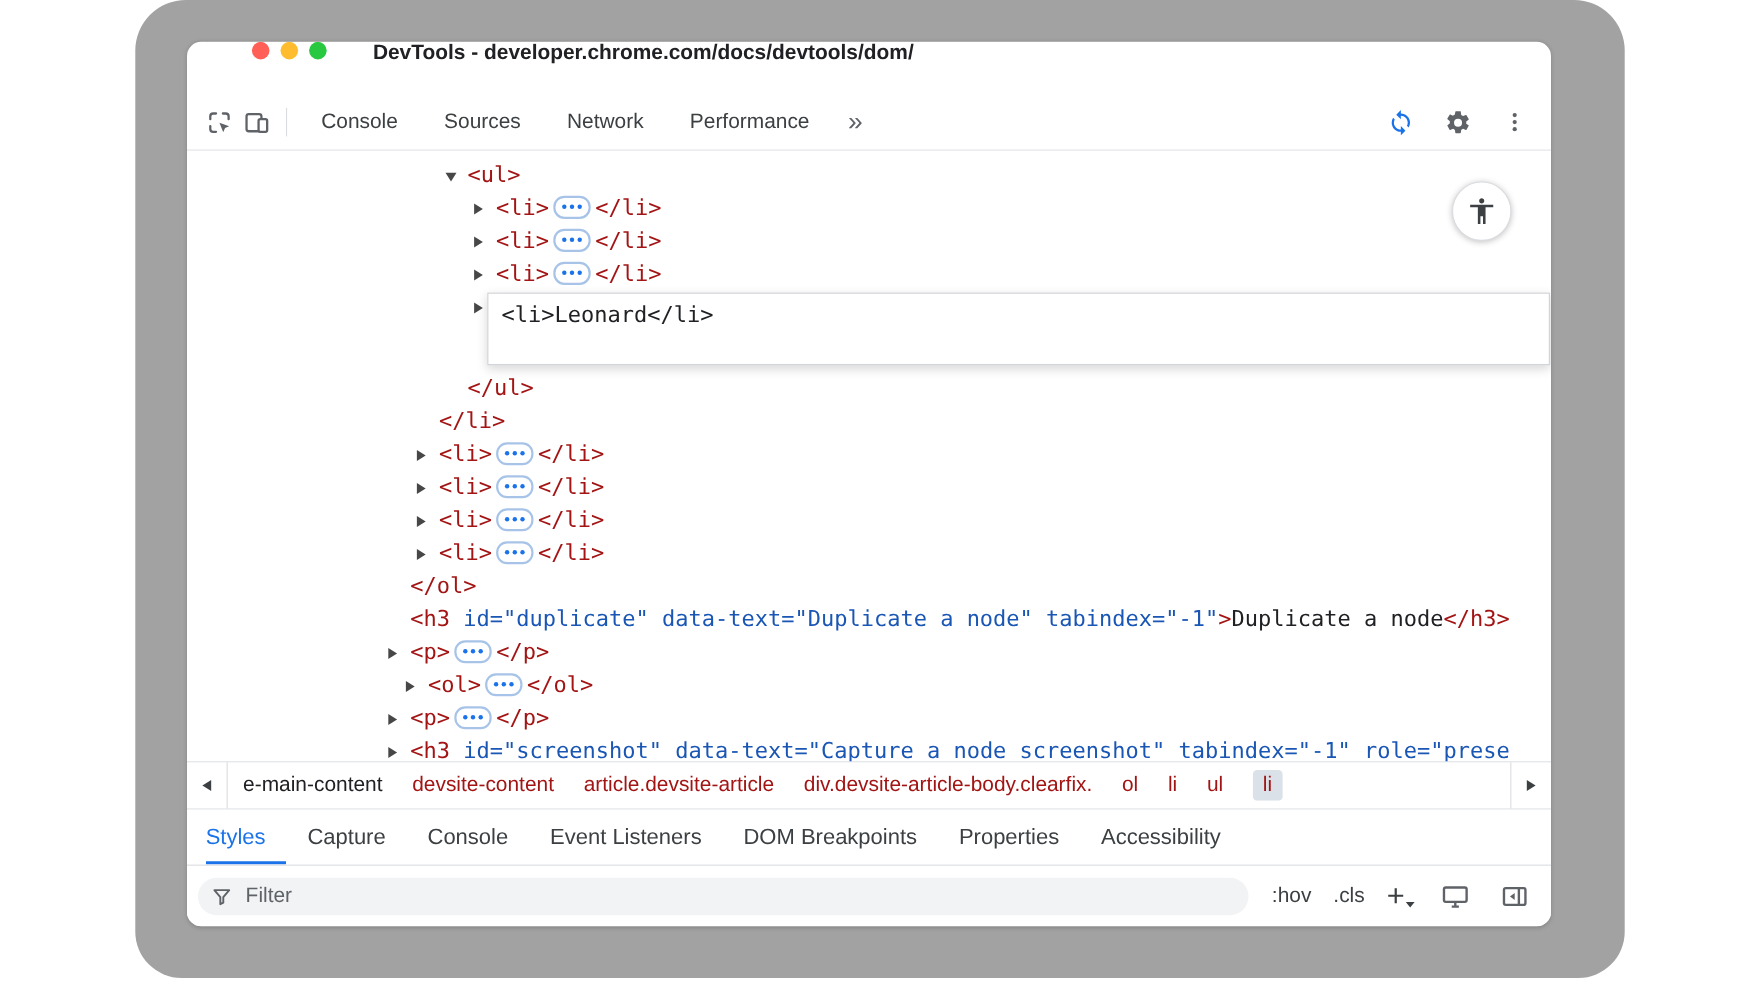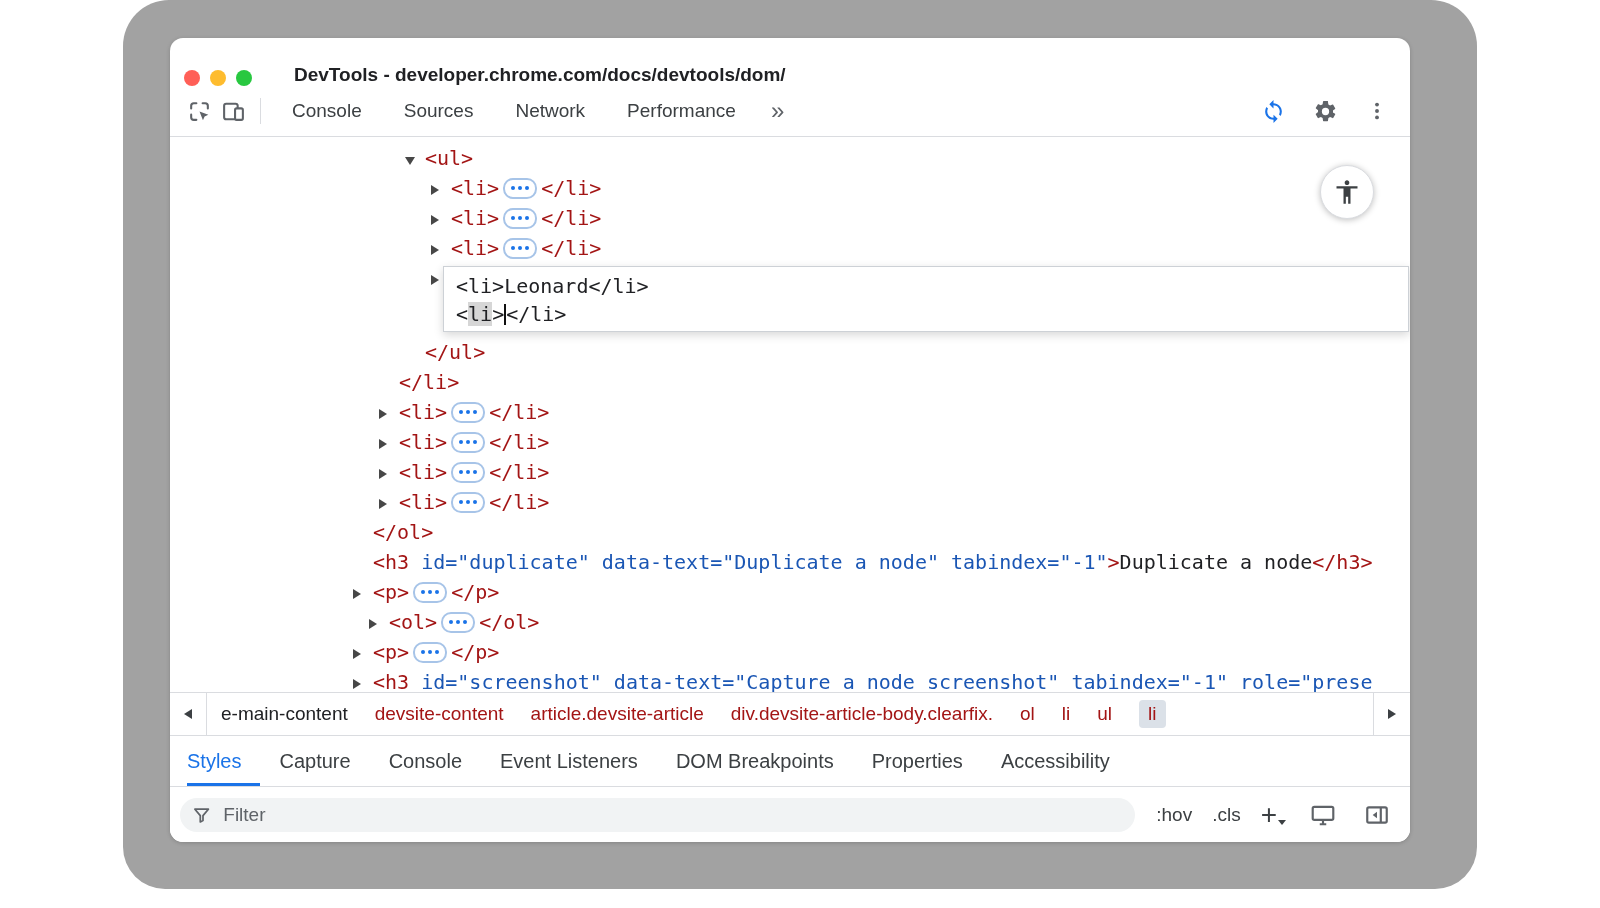--- a/index.html
+++ b/index.html
@@ -10,21 +10,21 @@
   .bezel{
     position:absolute;left:123px;top:0;width:1354px;height:889px;
     background:var(--bezel,#a2a2a2);border-radius:46px 46px 42px 42px;
   }
   .window{
     position:absolute;left:47px;top:38px;width:1240px;height:804px;
     background:#fff;border-radius:13px;overflow:hidden;display:flex;flex-direction:column;
     box-shadow:0 1px 4px rgba(0,0,0,.18);
   }
   
-  .titlebar{height:48px;flex:none;display:flex;align-items:flex-end;padding-left:14px;}
+  .titlebar{height:48px;flex:none;display:flex;align-items:flex-start;padding-left:14px;margin-left:45px;}
   .light{width:16px;height:16px;border-radius:50%;margin-right:10px;flex:none;}
   .light.red{background:var(--traffic_red,#ff5f57);}
   .light.yellow{background:var(--traffic_yellow,#febc2e);}
   .light.green{background:var(--traffic_green,#28c840);}
   .win-title{font-size:19px;font-weight:bold;color:#202124;margin-left:32px;white-space:nowrap;}
   
   .toolbar{height:50px;flex:none;display:flex;align-items:center;border-bottom:1px solid var(--border,#dadce0);padding-left:12px;}
   .icon-btn{width:34px;height:34px;display:flex;align-items:center;justify-content:center;color:#5f6368;flex:none;}
   .tb-divider{width:1px;height:26px;background:var(--border,#dadce0);margin:0 10px;flex:none;}
   .main-tabs{display:flex;height:100%;align-items:stretch;}
@@ -147,21 +147,21 @@
         </span>
       </div>
     </div>
 
     <div class="dom-area">
       <div>
           <div class="tree-row" style="padding-left: 235px;"><span class="arrow down"><i></i></span><span class="tk-tag">&lt;ul&gt;</span></div>
           <div class="tree-row" style="padding-left: 261px;"><span class="arrow right"><i></i></span><span class="tk-tag">&lt;li&gt;</span><span class="ellipsis-pill"><i></i><i></i><i></i></span><span class="tk-tag">&lt;/li&gt;</span></div>
           <div class="tree-row" style="padding-left: 261px;"><span class="arrow right"><i></i></span><span class="tk-tag">&lt;li&gt;</span><span class="ellipsis-pill"><i></i><i></i><i></i></span><span class="tk-tag">&lt;/li&gt;</span></div>
           <div class="tree-row" style="padding-left: 261px;"><span class="arrow right"><i></i></span><span class="tk-tag">&lt;li&gt;</span><span class="ellipsis-pill"><i></i><i></i><i></i></span><span class="tk-tag">&lt;/li&gt;</span></div>
-          <div class="tree-row edit-row" style="padding-left: 261px;"><span class="arrow right"><i></i></span><div class="edit-box"><div class="edit-line"><span>&lt;li&gt;Leonard&lt;/li&gt;</span></div><div class="edit-line"><span>&lt;</span><span class="hl">li</span><span>&gt;</span><span class="caret"></span><span>&lt;/li&gt;</span></div></div></div>
+          <div class="tree-row edit-row" style="padding-left: 261px;"><span class="arrow right"><i></i></span><div class="edit-box"><div class="edit-line"><span>&lt;li&gt;Leonard&lt;/li&gt;</span></div></div></div>
           <div class="tree-row" style="padding-left: 235px;"><span class="arrow"></span><span class="tk-tag">&lt;/ul&gt;</span></div>
           <div class="tree-row" style="padding-left: 209px;"><span class="arrow"></span><span class="tk-tag">&lt;/li&gt;</span></div>
           <div class="tree-row" style="padding-left: 209px;"><span class="arrow right"><i></i></span><span class="tk-tag">&lt;li&gt;</span><span class="ellipsis-pill"><i></i><i></i><i></i></span><span class="tk-tag">&lt;/li&gt;</span></div>
           <div class="tree-row" style="padding-left: 209px;"><span class="arrow right"><i></i></span><span class="tk-tag">&lt;li&gt;</span><span class="ellipsis-pill"><i></i><i></i><i></i></span><span class="tk-tag">&lt;/li&gt;</span></div>
           <div class="tree-row" style="padding-left: 209px;"><span class="arrow right"><i></i></span><span class="tk-tag">&lt;li&gt;</span><span class="ellipsis-pill"><i></i><i></i><i></i></span><span class="tk-tag">&lt;/li&gt;</span></div>
           <div class="tree-row" style="padding-left: 209px;"><span class="arrow right"><i></i></span><span class="tk-tag">&lt;li&gt;</span><span class="ellipsis-pill"><i></i><i></i><i></i></span><span class="tk-tag">&lt;/li&gt;</span></div>
           <div class="tree-row" style="padding-left: 183px;"><span class="arrow"></span><span class="tk-tag">&lt;/ol&gt;</span></div>
           <div class="tree-row" style="padding-left: 183px;"><span class="arrow"></span><span class="tk-tag">&lt;h3</span><span class="tk-plain"> </span><span class="tk-attr">id=</span><span class="tk-val">"duplicate"</span><span class="tk-plain"> </span><span class="tk-attr">data-text=</span><span class="tk-val">"Duplicate a node"</span><span class="tk-plain"> </span><span class="tk-attr">tabindex=</span><span class="tk-val">"-1"</span><span class="tk-tag">&gt;</span><span class="tk-text">Duplicate a node</span><span class="tk-tag">&lt;/h3&gt;</span></div>
           <div class="tree-row" style="padding-left: 183px;"><span class="arrow right"><i></i></span><span class="tk-tag">&lt;p&gt;</span><span class="ellipsis-pill"><i></i><i></i><i></i></span><span class="tk-tag">&lt;/p&gt;</span></div>
           <div class="tree-row" style="padding-left: 183px; margin-left: 16px;"><span class="arrow right"><i></i></span><span class="tk-tag">&lt;ol&gt;</span><span class="ellipsis-pill"><i></i><i></i><i></i></span><span class="tk-tag">&lt;/ol&gt;</span></div>

